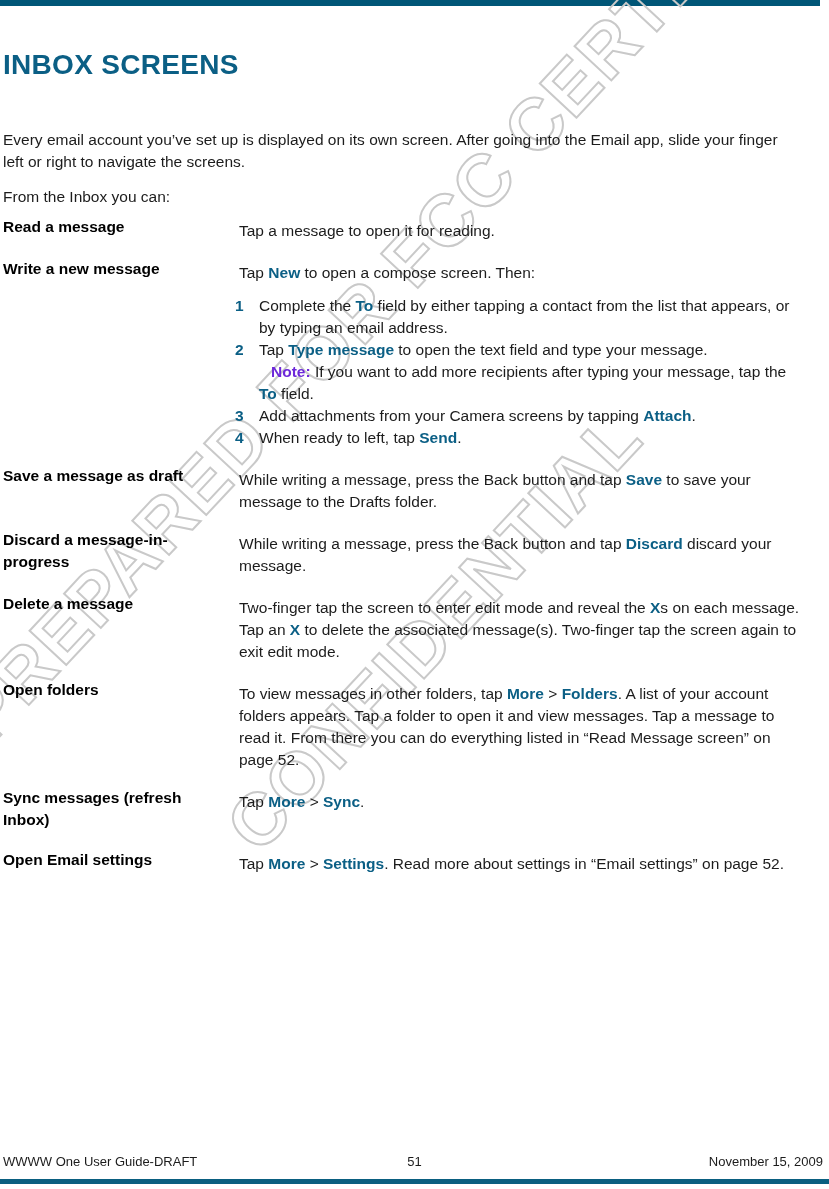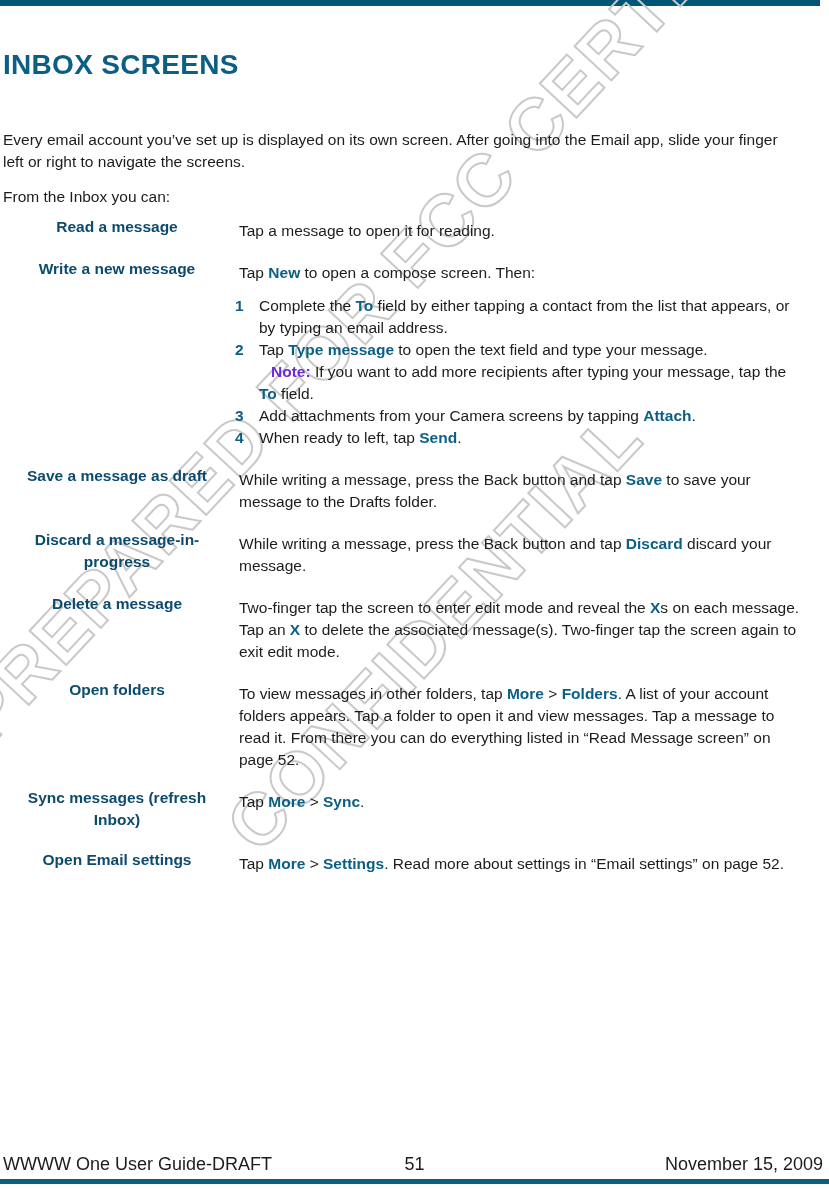--- a/index.html
+++ b/index.html
@@ -113,24 +113,23 @@
     display: flex;
     align-items: flex-start;
     margin-bottom: 12px;
   }
   .defterm {
     width: 232px;
     flex: 0 0 232px;
     font-size: 15.5px;
     line-height: 22px;
     font-weight: 700;
-    color: #0c4a6e;
+    color: #000000;
     padding-right: 4px;
     box-sizing: border-box;
-    text-align: center;
   }
   .defdesc {
     flex: 1 1 auto;
     font-size: 15.5px;
     line-height: 22px;
     color: #1c1c1c;
   }
   .defdesc p {
     margin: 4px;
   }
@@ -171,21 +170,21 @@
     margin-left: 12px;
   }
 
   
   .footer {
     position: absolute;
     left: 0;
     bottom: 13px;
     width: 829px;
     height: 22px;
-    font-size: 18px;
+    font-size: 13px;
     color: #1c1c1c;
     z-index: 10;
   }
   .footer-left {
     position: absolute;
     left: 3px;
     top: 0;
   }
   .footer-center {
     position: absolute;

